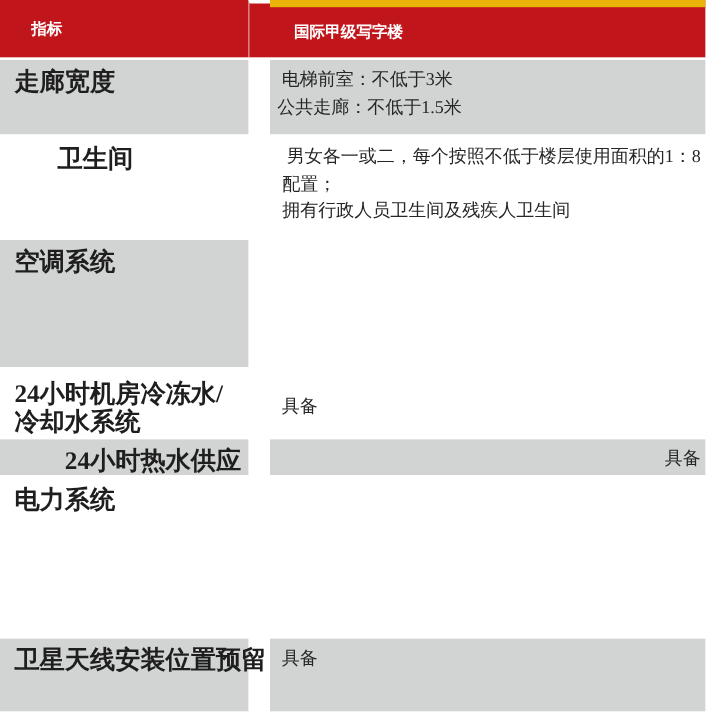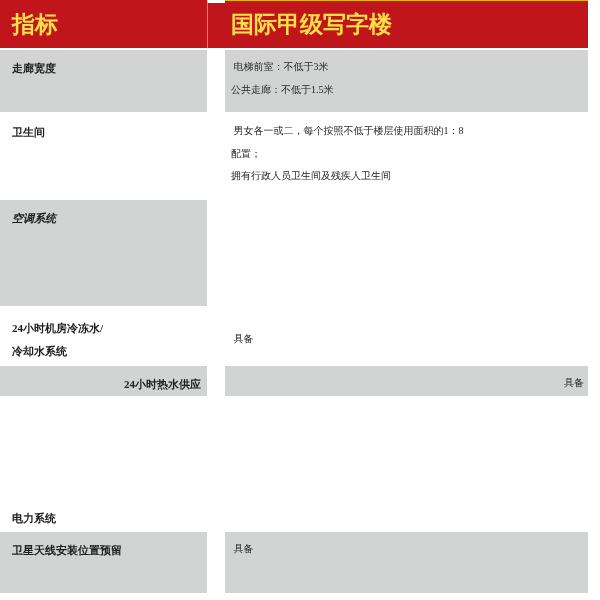--- a/index.html
+++ b/index.html
@@ -11,42 +11,42 @@
   .tbl { width:588px; }
   .row { display:flex; margin-bottom:2px; overflow:hidden; }
   .c1 { width:207px; box-sizing:border-box; padding:7px 6px 0 12px; }
   .gp { width:18px; }
   .c2 { flex:1; box-sizing:border-box; padding:6px 4px 0 6px; }
 
   
   .header { height:48px; }
   .header .c1, .header .gp, .header .c2 { background:#C0161B; }
   .header .c1 { display:flex; align-items:center; padding-top:0; }
-  .header .c2 { display:flex; align-items:center; padding-top:0; border-top:1px solid #eab308; }
+  .header .c2 { display:flex; align-items:center; padding-top:0; border-top:6px solid #eab308; }
   .header .gp { border-top:3px solid #ffffff; border-left:1px solid rgba(255,255,255,0.45); box-sizing:border-box; }
-  .htxt { font-size:23px; font-weight:bold; color:#fde047; white-space:pre; }
+  .htxt { font-size:13px; font-weight:bold; color:#ffffff; white-space:pre;margin-left:14px; }
 
   
   .shaded .c1, .shaded .c2 { background:#D1D4D3; }
 
   
   .r0 { height:62px; }
-  .r1 { height:84px; }
-  .r2 { height:106px;font-style:italic; }
+  .r1 { height:84px;padding-left:36px; }
+  .r2 { height:106px; }
   .r3 { height:56px;align-items:center; }
   .r4 { height:30px;text-align:right; }
-  .r5 { height:132px;align-items:flex-end; }
+  .r5 { height:132px; }
   .r6 { height:61px; }
 
   .label {
-    font-size:11px; font-weight:bold; color:#1e1e1e;
+    font-size:21px; font-weight:bold; color:#1e1e1e;
     line-height:23px; white-space:pre; display:block;
   }
   .value {
-    font-size:10px; color:#262626;
+    font-size:15px; color:#262626;
     line-height:22.5px; white-space:pre; display:block;
   }
 </style>
 </head>
 <body>
 
 <div class="tbl">
 
   <div class="row header">
     <div class="c1">

